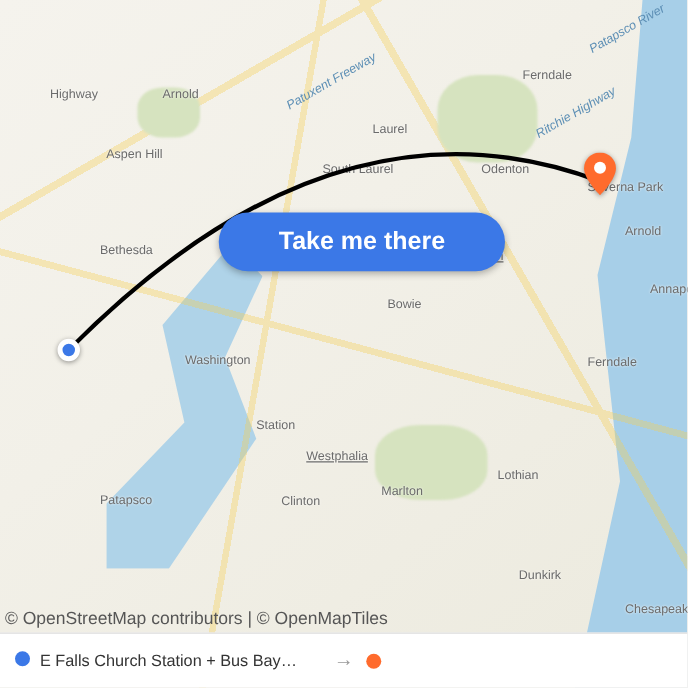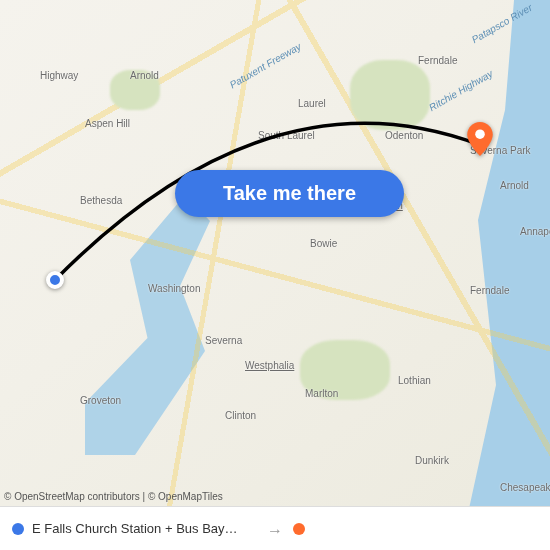--- a/index.html
+++ b/index.html
@@ -21,35 +21,35 @@
     opacity:.35; }
 
   
   .green { position:absolute; background:#d6e3bf; border-radius:40%; filter:blur(1px); }
   .green.g1{ left:300px; top:340px; width:90px; height:60px; }
   .green.g2{ left:350px; top:60px; width:80px; height:70px; }
   .green.g3{ left:110px; top:70px; width:50px; height:40px; }
 
   .place-label { position:absolute; font-size:10px; color:#6b6b6b; white-space:nowrap; text-shadow:0 0 2px #fff; pointer-events:none; }
   .river-label { position:absolute; font-size:10px; color:#5d8fb5; font-style:italic; transform:rotate(-30deg); pointer-events:none; }
-  .attribution { position:absolute; left:4px; bottom:48px; font-size:10px; color:#555; pointer-events:none; }
+  .attribution { position:absolute; left:4px; bottom:48px; font-size:14px; color:#555; pointer-events:none; }
 
   
   .route { position:absolute; inset:0; pointer-events:none; }
   .route path { fill:none; stroke:#000; stroke-width:3.5; }
 
   .marker { position:absolute; transform:translate(-50%,-50%); }
   .marker-start { width:18px; height:18px; background:#3b78e7; border:4px solid #fff; border-radius:50%; box-shadow:0 1px 4px rgba(0,0,0,.4); }
   .marker-end { width:26px; height:26px; }
   .marker-end svg { filter:drop-shadow(0 1px 2px rgba(0,0,0,.4)); }
 
   .cta { position:absolute; background:#3b78e7; color:#fff; font-size:20px; font-weight:700; padding:12px 48px; border-radius:30px; cursor:pointer; box-shadow:0 2px 6px rgba(0,0,0,.3); white-space:nowrap; }
 
   .bottom-bar { position:absolute; left:0; right:0; bottom:0; height:44px; background:#fff; border-top:1px solid #ddd; display:flex; align-items:center; padding:0 12px; gap:10px; }
-  .stop { flex:1; display:flex; align-items:center; gap:8px; min-width:0; }
+  .stop { flex:1; display:flex; align-items:flex-start; gap:8px; min-width:0; }
   .stop .dot { width:12px; height:12px; border-radius:50%; flex:0 0 12px; }
   .stop.origin .dot { background:#3b78e7; }
   .stop.dest  .dot { background:#ff6b2d; }
   .stop .txt { font-size:13px; color:#333; white-space:nowrap; overflow:hidden; text-overflow:ellipsis; }
   .arrow-sep { flex:0 0 auto; color:#999; }
 </style>
 </head>
 <body>
 
 <div class="map">
@@ -59,24 +59,24 @@
   <div class="green g1"></div>
   <div class="green g2"></div>
   <div class="green g3"></div>
 
   <div id="places">
       <span class="place-label" style="left: 40px; top: 70px;">Highway</span>
       <span class="place-label" style="left: 130px; top: 70px;">Arnold</span>
       <span class="place-label" style="left: 85px; top: 118px;">Aspen Hill</span>
       <span class="place-label" style="left: 80px; top: 195px;">Bethesda</span>
       <span class="place-label" style="left: 148px; top: 283px;">Washington</span>
-      <span class="place-label" style="left: 80px; top: 395px;">Groveton</span>
-      <span class="place-label" style="left: 205px; top: 335px;">Severna</span>
+      <span class="place-label" style="left: 80px; top: 395px;">Patapsco</span>
+      <span class="place-label" style="left: 205px; top: 335px;">Station</span>
       <span class="place-label" style="left: 245px; top: 360px; text-decoration: underline;">Westphalia</span>
-      <span class="place-label" style="left: 225px; top: 410px;">Clinton</span>
+      <span class="place-label" style="left: 225px; top: 396px;">Clinton</span>
       <span class="place-label" style="left: 305px; top: 388px;">Marlton</span>
       <span class="place-label" style="left: 398px; top: 375px;">Lothian</span>
       <span class="place-label" style="left: 415px; top: 455px;">Dunkirk</span>
       <span class="place-label" style="left: 310px; top: 238px;">Bowie</span>
       <span class="place-label" style="left: 370px; top: 200px; text-decoration: underline;">Crofton</span>
       <span class="place-label" style="left: 385px; top: 130px;">Odenton</span>
       <span class="place-label" style="left: 258px; top: 130px;">South Laurel</span>
       <span class="place-label" style="left: 298px; top: 98px;">Laurel</span>
       <span class="place-label" style="left: 418px; top: 55px;">Ferndale</span>
       <span class="place-label" style="left: 470px; top: 145px;">Severna Park</span>

